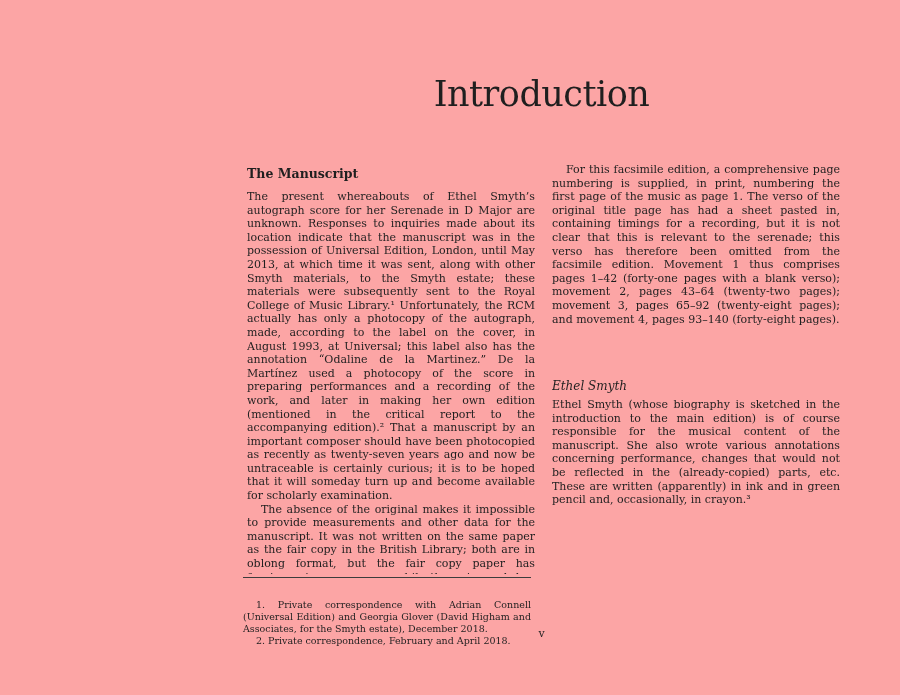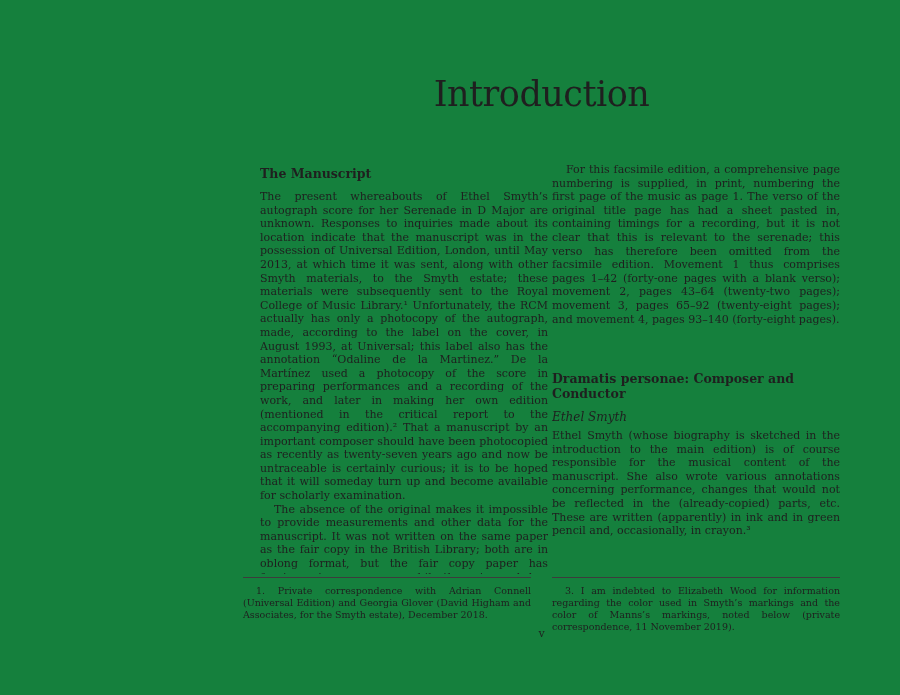--- a/index.html
+++ b/index.html
@@ -4,21 +4,21 @@
 <style>
   html, body {
     margin: 0;
     padding: 0;
     background: #ffffff;
   }
   .page {
     position: relative;
     width: 900px;
     height: 695px;
-    background: #15803d;
+    background: #fca5a5;
     font-family: "DejaVu Serif", "Liberation Serif", serif;
     color: #1f1f1f;
     overflow: hidden;
   }
   .doc-title {
     position: absolute;
     left: 243px;
     top: 74px;
     width: 597px;
     text-align: center;
@@ -29,21 +29,21 @@
   }
   .body-text {
     font-size: 11px;
     line-height: 13.6px;
     text-align: justify;
     hyphens: auto;
     -webkit-hyphens: auto;
   }
   .col-left-body {
     position: absolute;
-    left: 260px;
+    left: 247px;
     top: 166px;
     width: 288px;
     height: 408px;
     overflow: hidden;
   }
   .col-right-top {
     position: absolute;
     left: 552px;
     top: 163px;
     width: 288px;
@@ -77,21 +77,21 @@
     margin: 0;
   }
   .para.indent {
     text-indent: 14px;
   }
   .footnote-block {
     position: absolute;
     top: 577px;
     width: 288px;
     border-top: 1px solid #3c3c3c;
-    padding-top: 7px;
+    padding-top: 21px;
     font-size: 9.5px;
     line-height: 11.9px;
     text-align: justify;
     hyphens: auto;
     -webkit-hyphens: auto;
   }
   .footnote-block.left { left: 243px; }
   .footnote-block.right { left: 552px; }
   .footnote {
     margin: 0;
@@ -118,28 +118,25 @@
     <h2 class="section-heading">The Manuscript</h2>
     <p class="para">The present whereabouts of Ethel Smyth’s autograph score for her Serenade in D Major are unknown. Responses to inquiries made about its location indicate that the manuscript was in the possession of Universal Edition, London, until May 2013, at which time it was sent, along with other Smyth materials, to the Smyth estate; these materials were subsequently sent to the Royal College of Music Library.¹ Unfortunately, the RCM actually has only a photocopy of the autograph, made, according to the label on the cover, in August 1993, at Universal; this label also has the annotation “Odaline de la Martinez.” De la Martínez used a photocopy of the score in preparing performances and a recording of the work, and later in making her own edition (mentioned in the critical report to the accompanying edition).² That a manuscript by an important composer should have been photocopied as recently as twenty-seven years ago and now be untraceable is certainly curious; it is to be hoped that it will someday turn up and become available for scholarly examination.</p>
     <p class="para indent">The absence of the original makes it impossible to provide measurements and other data for the manuscript. It was not written on the same paper as the fair copy in the British Library; both are in oblong format, but the fair copy paper has fourteen staves per page while the autograph has sixteen. The paper used for the autograph shows no publisher’s marks. The four movements (of which only the first three are numbered) appear to be gathered and sewn separately; they are paginated separately, each</p>
   </div>
 
   <div class="col-right-top body-text">
     <p class="para indent">For this facsimile edition, a comprehensive page numbering is supplied, in print, numbering the first page of the music as page 1. The verso of the original title page has had a sheet pasted in, containing timings for a recording, but it is not clear that this is relevant to the serenade; this verso has therefore been omitted from the facsimile edition. Movement 1 thus comprises pages 1–42 (forty-one pages with a blank verso); movement 2, pages 43–64 (twenty-two pages); movement 3, pages 65–92 (twenty-eight pages); and movement 4, pages 93–140 (forty-eight pages).</p>
   </div>
 
   <div class="col-right-mid body-text">
-    <h2 class="section-heading">Dramatis personae: Composer and Conductor</h2>
     <h3 class="subsection-heading">Ethel Smyth</h3>
     <p class="para">Ethel Smyth (whose biography is sketched in the introduction to the main edition) is of course responsible for the musical content of the manuscript. She also wrote various annotations concerning performance, changes that would not be reflected in the (already-copied) parts, etc. These are written (apparently) in ink and in green pencil and, occasionally, in crayon.³</p>
   </div>
 
   <div class="footnote-block left">
     <p class="footnote">1. Private correspondence with Adrian Connell (Universal Edition) and Georgia Glover (David Higham and Associates, for the Smyth estate), December 2018.</p>
+    <p class="footnote">2. Private correspondence, February and April 2018.</p>
   </div>
 
-  <div class="footnote-block right">
-    <p class="footnote">3. I am indebted to Elizabeth Wood for information regarding the color used in Smyth’s markings and the color of Manns’s markings, noted below (private correspondence, 11 November 2019).</p>
-  </div>
 
   <p class="page-number">v</p>
 
 </div>
 
 </body></html>

